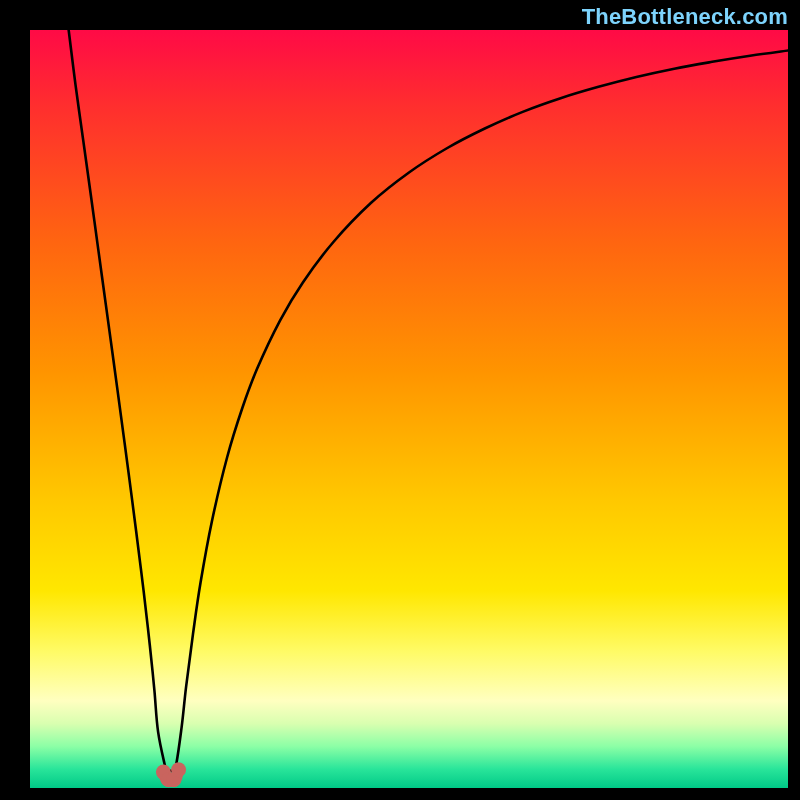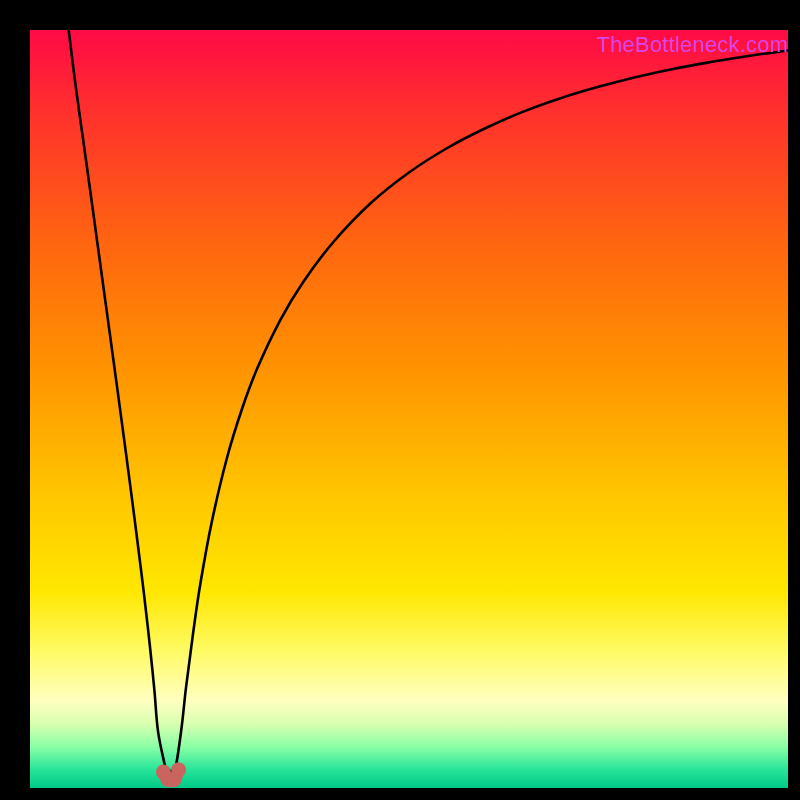--- a/index.html
+++ b/index.html
@@ -24,26 +24,25 @@
     position: absolute;
     inset: 0;
     width: 100%;
     height: 100%;
     display: block;
   }
   .watermark {
     position: absolute;
     top: 4px;
     right: 12px;
-    color: #d946ef;
+    color: #7dd3fc;
     font-size: 22px;
-    font-weight: 400;
+    font-weight: 700;
     letter-spacing: 0.2px;
     font-family: Arial, Helvetica, sans-serif;
-    margin-top: 28px;
   }
 </style>
 </head>
 <body>
 
 <div class="frame">
   <div class="plot" id="plot" style="left: 30px; top: 30px; width: 758px; height: 758px;">
       <svg viewBox="0 0 758 758" preserveAspectRatio="none">
         <defs>
           <linearGradient id="bg-grad" x1="0" y1="0" x2="0" y2="1">

